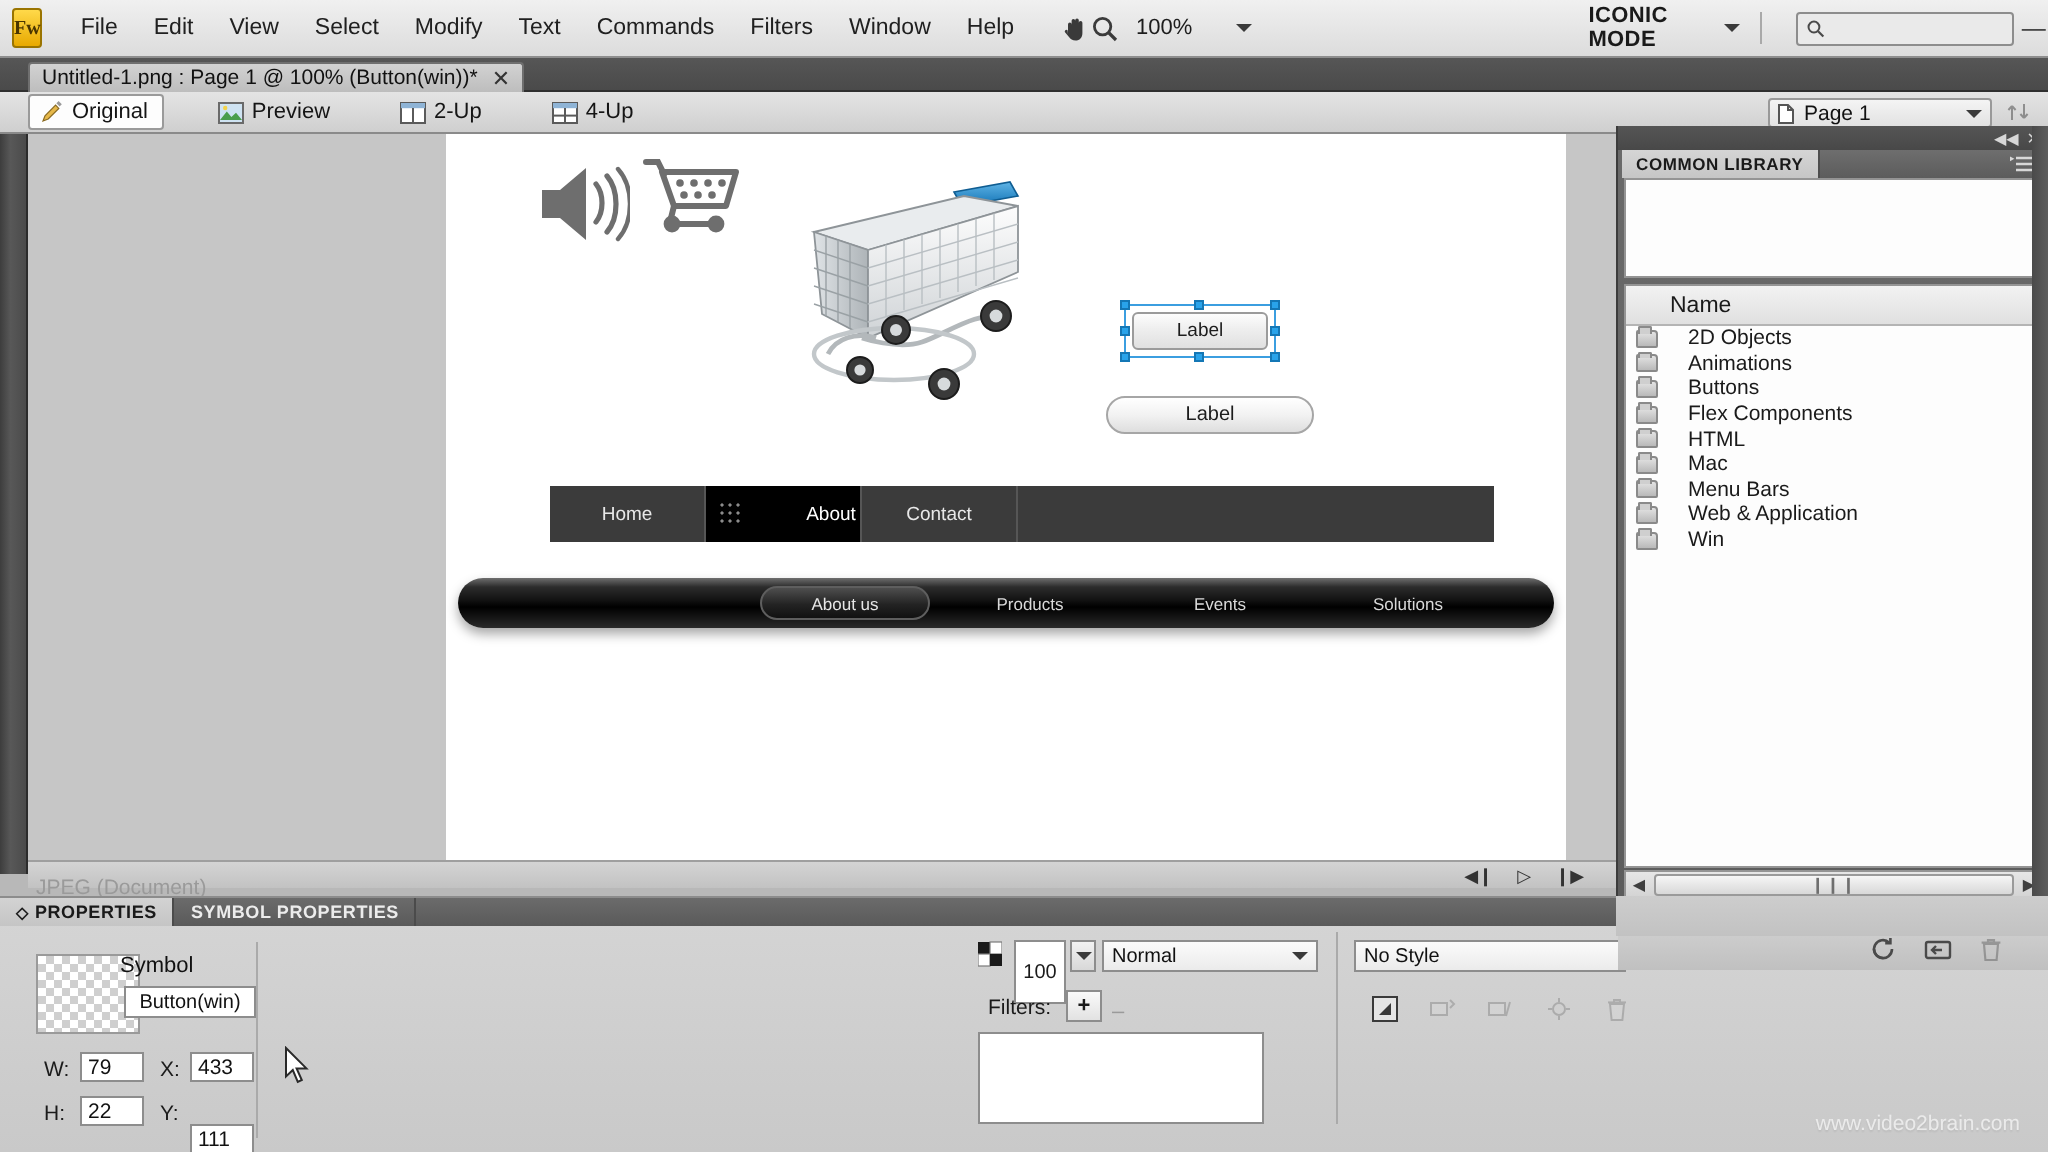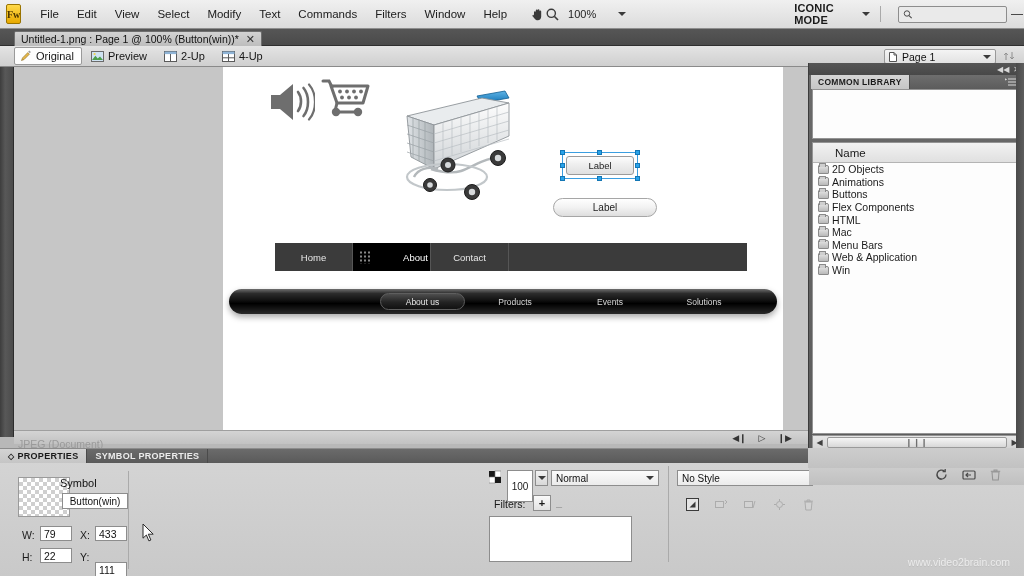--- a/index.html
+++ b/index.html
@@ -73,21 +73,21 @@
     display:flex; align-items:center; padding:0 6px; gap:7px;
     font-size:10.5px; color:#111;
   }
   .doctab .x { font-size:11px; color:#333; cursor:default; }
 
   
   .viewbar {
     position:absolute; left:0; top:46px; width:1024px; height:21px;
     background: linear-gradient(#e4e4e4,#cfcfcf);
     border-bottom:1px solid #8a8a8a;
-    display:flex; align-items:center; padding-left:14px; gap:3px;
+    display:flex; align-items:center; padding-left:14px; gap:21px;
   }
   .viewtab {
     display:flex; align-items:center; gap:4px;
     padding:2px 7px 2px 5px; font-size:11px; color:#151515;
     border:1px solid transparent; border-radius:2px; cursor:default;
   }
   .viewtab.active { background:#fdfdfd; border-color:#9a9a9a; }
   .pagesel {
     position:absolute; right:28px; top:3px; width:112px; height:15px;
     background:linear-gradient(#f4f4f4,#e2e2e2);
@@ -309,21 +309,21 @@
     position:absolute; left:3px; top:79px; width:210px; height:292px;
     background:#fdfdfd; border:1px solid #949494;
   }
   .lib-colhdr {
     height:20px; background:linear-gradient(#f2f2f2,#e0e0e0);
     border-bottom:1px solid #b4b4b4;
     display:flex; align-items:center; padding-left:22px;
     font-size:11.5px; color:#1a1a1a;
   }
   .lib-row {
-    display:flex; align-items:center; gap:3px; height:12.6px; padding-left:5px;
+    display:flex; align-items:center; gap:15px; height:12.6px; padding-left:5px;
     font-size:10.5px; color:#1a1a1a; cursor:default;
   }
   .folder {
     width:11px; height:9px; flex:0 0 auto;
     background:linear-gradient(#e3e3e3,#b9b9b9);
     border:1px solid #8a8a8a; border-radius:1px 2px 1px 1px;
     position:relative;
   }
   .folder:before {
     content:''; position:absolute; left:0; top:-2.5px; width:5px; height:2.5px;

